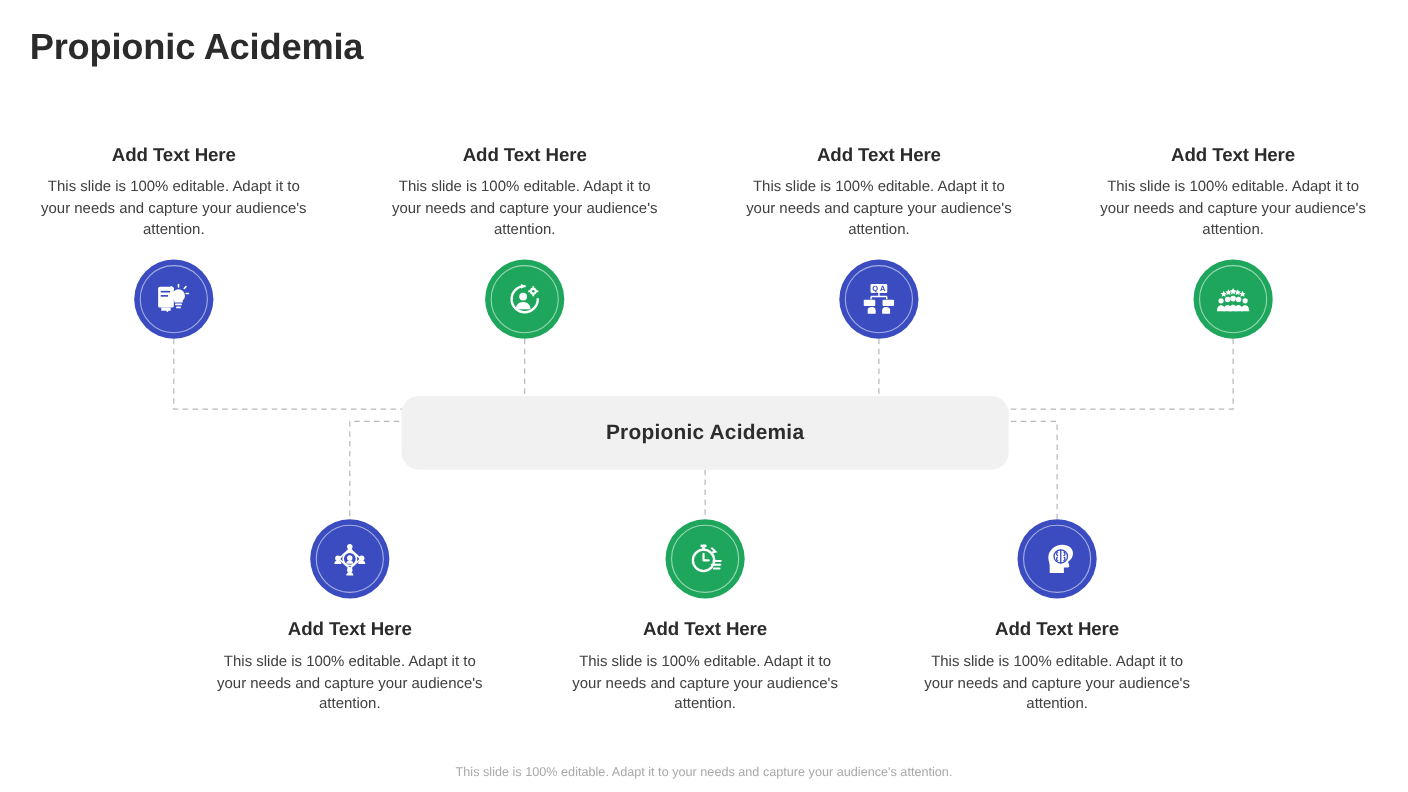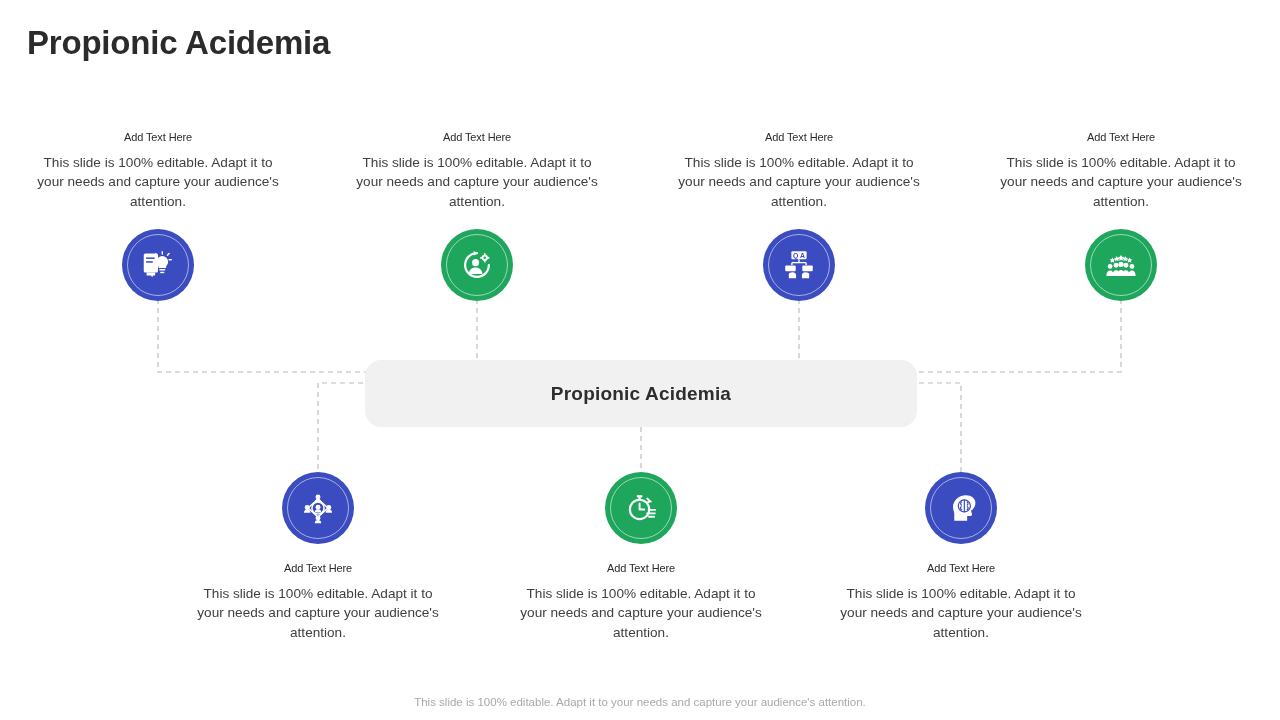--- a/index.html
+++ b/index.html
@@ -70,22 +70,22 @@
     position: absolute;
     width: 260px;
     display: flex;
     flex-direction: column;
     align-items: center;
   }
   .node.top    { flex-direction: column; }
   .node.bottom { flex-direction: column; }
 
   .node-heading {
-    font-size: 11px;
-    font-weight: normal;
+    font-size: 17px;
+    font-weight: bold;
     color: #2b2b2b;
     text-align: center;
     line-height: 1.2;
     letter-spacing: -0.1px;
     white-space: nowrap;
   }
   .node-body {
     font-size: 13.6px;
     color: #404040;
     text-align: center;

